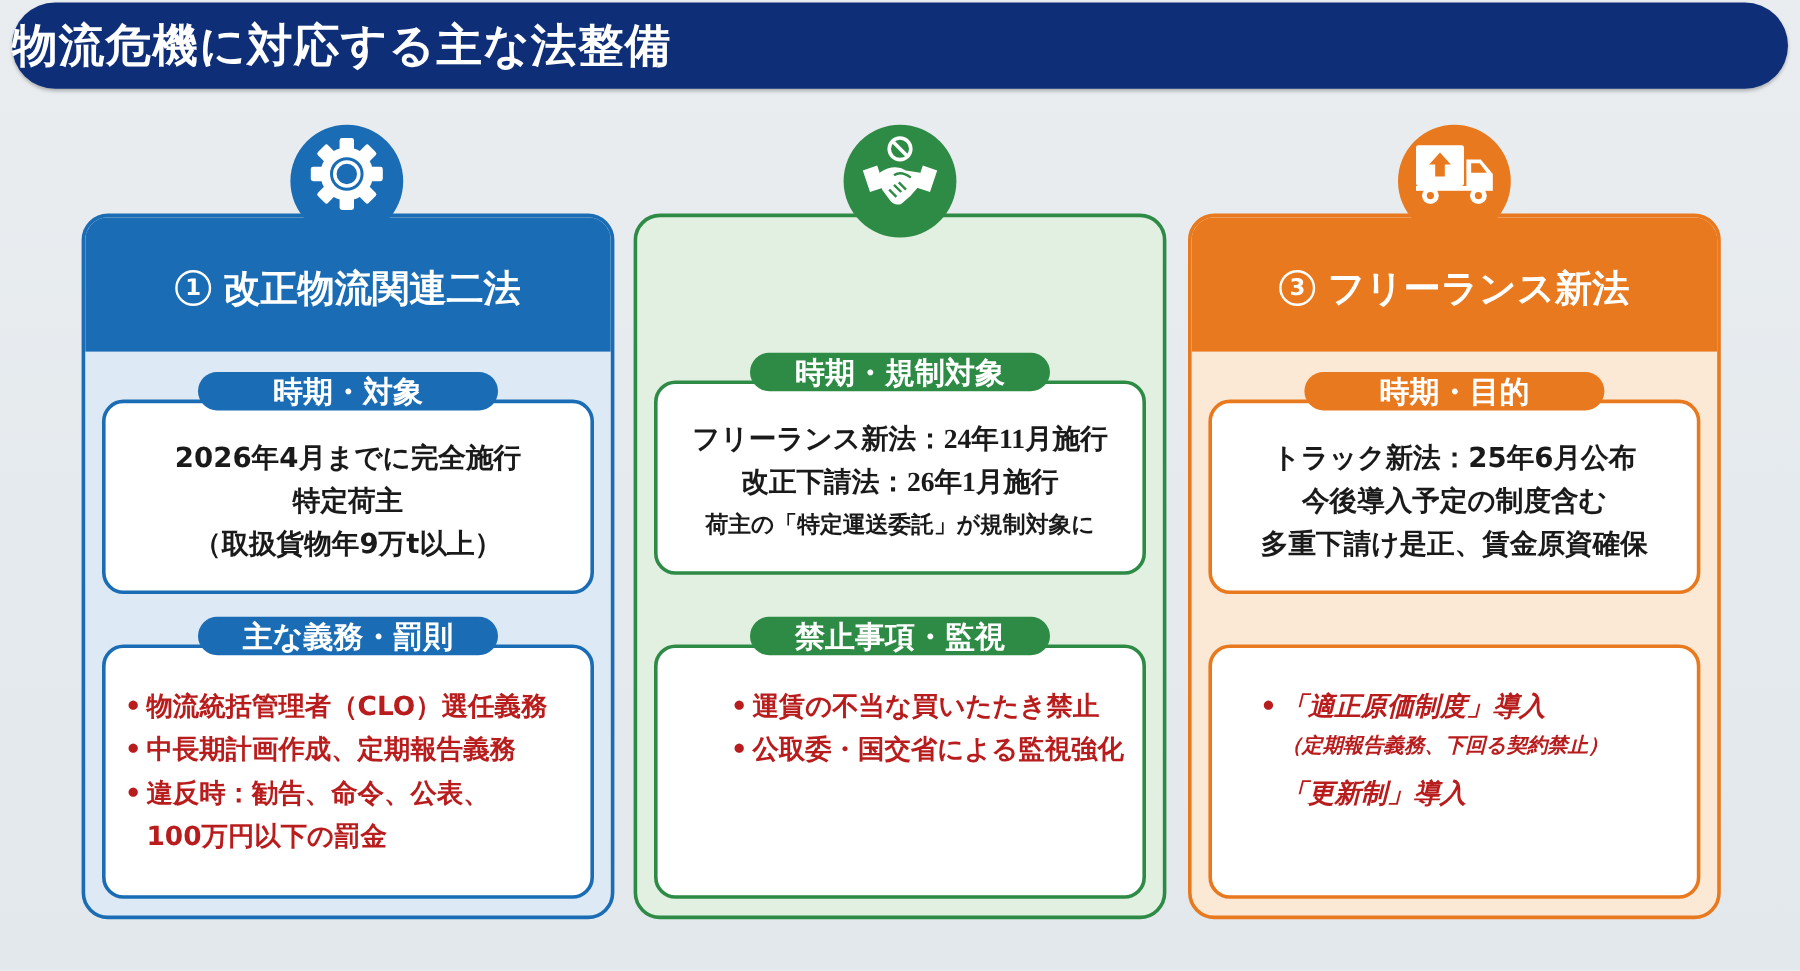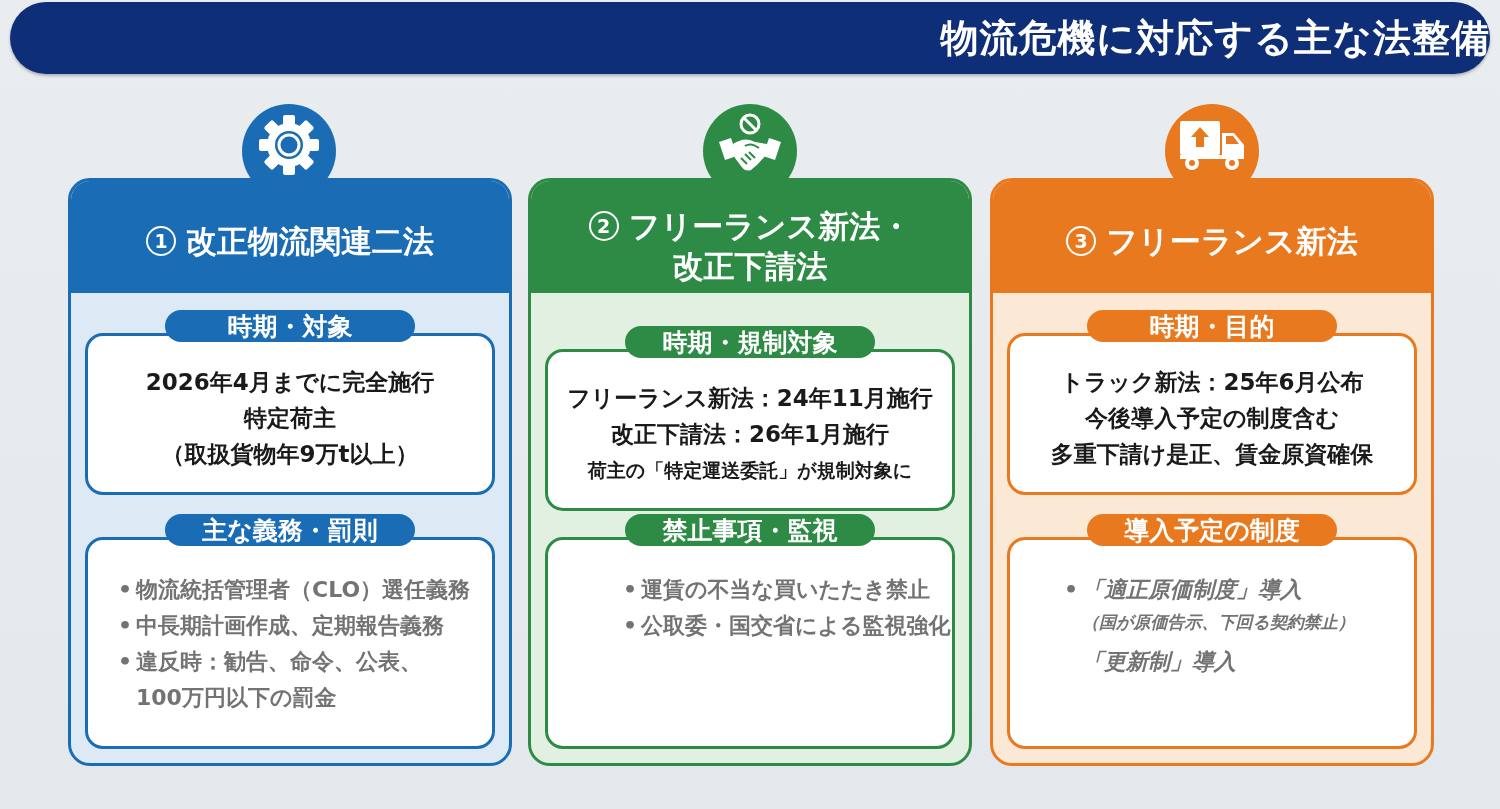--- a/index.html
+++ b/index.html
@@ -5,21 +5,21 @@
   * { box-sizing: border-box; margin: 0; padding: 0; }
   html, body { width: 1500px; height: 809px; overflow: hidden; }
   body {
     font-family: "DejaVu Sans", "Liberation Sans", sans-serif;
     background: linear-gradient(180deg, #e9edf0 0%, #e3e8ec 100%);
     position: relative;
   }
   .title-bar {
     position: absolute; left: 10px; top: 2px; width: 1480px; height: 72px;
     background: #0e2f78; border-radius: 36px;
-    display: flex; align-items: center; justify-content: flex-end;
+    display: flex; align-items: center; justify-content: flex-start;
     box-shadow: 0 2px 3px rgba(0,0,0,0.25);
   }
   .title-bar span {
     color: #fff; font-size: 38px; font-weight: bold; letter-spacing: 1px;
   }
   .card {
     position: absolute; top: 178px; width: 444px; height: 588px;
     border-radius: 22px; overflow: hidden;
     border: 3px solid var(--c);
     background: var(--tint);
@@ -53,21 +53,21 @@
     color: #fff; font-weight: bold; font-size: 25px;
     display: flex; align-items: center; justify-content: center;
     white-space: nowrap;
   }
   .center-text {
     text-align: center; color: #1a1a1a; font-weight: bold;
     padding-top: 28px;
   }
   .center-text div { font-size: 23px; line-height: 36px; }
   .center-text div.small { font-size: 19px; }
-  .bullets { padding: 32px 0 0 16px; color: #737373; font-weight: bold; margin-left: 14px; }
+  .bullets { padding: 32px 0 0 16px; color: #b91c1c; font-weight: bold; }
   .bullets .b { font-size: 22px; line-height: 36px; }
   .bullets .b .dot { display: inline-block; width: 18px; }
   .bullets .indent { padding-left: 18px; }
   .bullets .sub { font-size: 17px; line-height: 28px; padding-left: 38px; margin-bottom: 8px; }
 </style>
 </head>
 <body>
 
 <div class="title-bar">
   <span>物流危機に対応する主な法整備</span>
@@ -109,27 +109,21 @@
       <rect x="26" y="48" width="12" height="14" rx="2" transform="rotate(45 32 32)"></rect>
       <rect x="2" y="26" width="14" height="12" rx="2" transform="rotate(45 32 32)"></rect>
       <rect x="48" y="26" width="14" height="12" rx="2" transform="rotate(45 32 32)"></rect>
     </g>
     <circle cx="32" cy="32" r="14" fill="#1a6db5"></circle>
     <circle cx="32" cy="32" r="10" fill="none" stroke="#fff" stroke-width="3"></circle>
   </svg>
 </div>
 
 <div class="card" style="left:528px; --c:#2e8b46; --tint:#e1f0e1;">
-  <div class="card-head" style="padding-top:18px;">
-    <div>
-      <div><span class="num">2</span><span>フリーランス新法・</span></div>
-      <div>改正下請法</div>
-    </div>
-  </div>
-  <div class="section" style="top:168px; height:162px;">
+  <div class="section" style="top:136px; height:162px;font-family:Liberation Serif, serif;">
     <div class="pill">時期・規制対象</div>
     <div class="center-text">
       <div>フリーランス新法：24年11月施行</div>
       <div>改正下請法：26年1月施行</div>
       <div class="small">荷主の「特定運送委託」が規制対象に</div>
     </div>
   </div>
   <div class="section" style="top:356px; height:212px;padding-left:45px;">
     <div class="pill">禁止事項・監視</div>
     <div class="bullets">
@@ -158,24 +152,23 @@
   </div>
   <div class="section" style="top:152px; height:162px;">
     <div class="pill">時期・目的</div>
     <div class="center-text">
       <div>トラック新法：25年6月公布</div>
       <div>今後導入予定の制度含む</div>
       <div>多重下請け是正、賃金原資確保</div>
     </div>
   </div>
   <div class="section" style="top:356px; height:212px;">
-    <div class="pill">導入予定の制度</div>
     <div class="bullets" style="padding-left:40px;font-style:italic;">
       <div class="b"><span class="dot">•</span><span>「適正原価制度」導入</span></div>
-      <div class="sub" style="padding-left:18px;">（国が原価告示、下回る契約禁止）</div>
+      <div class="sub" style="padding-left:18px;">（定期報告義務、下回る契約禁止）</div>
       <div class="b indent">「更新制」導入</div>
     </div>
   </div>
 </div>
 <div class="icon-circle" style="left:1165px; --c:#e9791e;">
   <svg width="72" height="56" viewBox="0 0 72 56">
     <rect x="4" y="4" width="40" height="34" rx="2" fill="#fff"></rect>
     <path d="M24 10 L33 20 L28 20 L28 30 L20 30 L20 20 L15 20 Z" fill="#e9791e"></path>
     <path d="M46 16 L58 16 L68 28 L68 38 L46 38 Z" fill="#fff"></path>
     <path d="M50 19 L57 19 L63 27 L50 27 Z" fill="#e9791e"></path>

